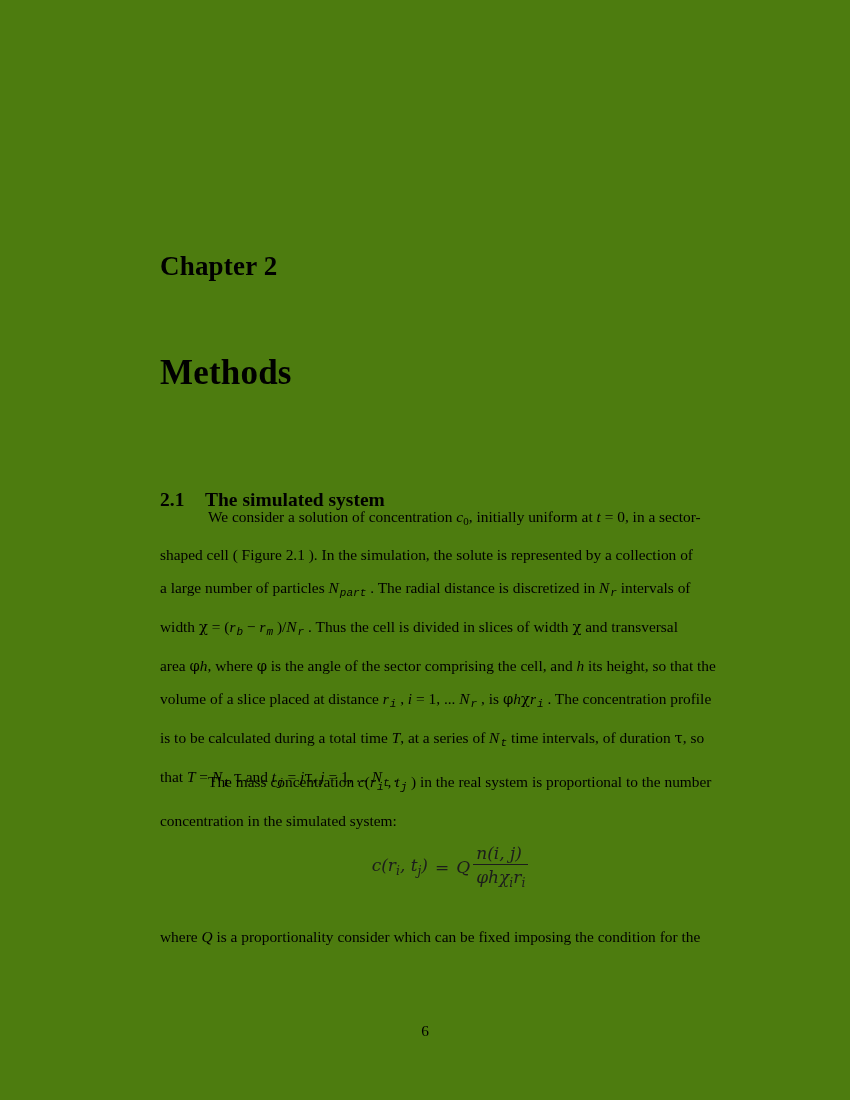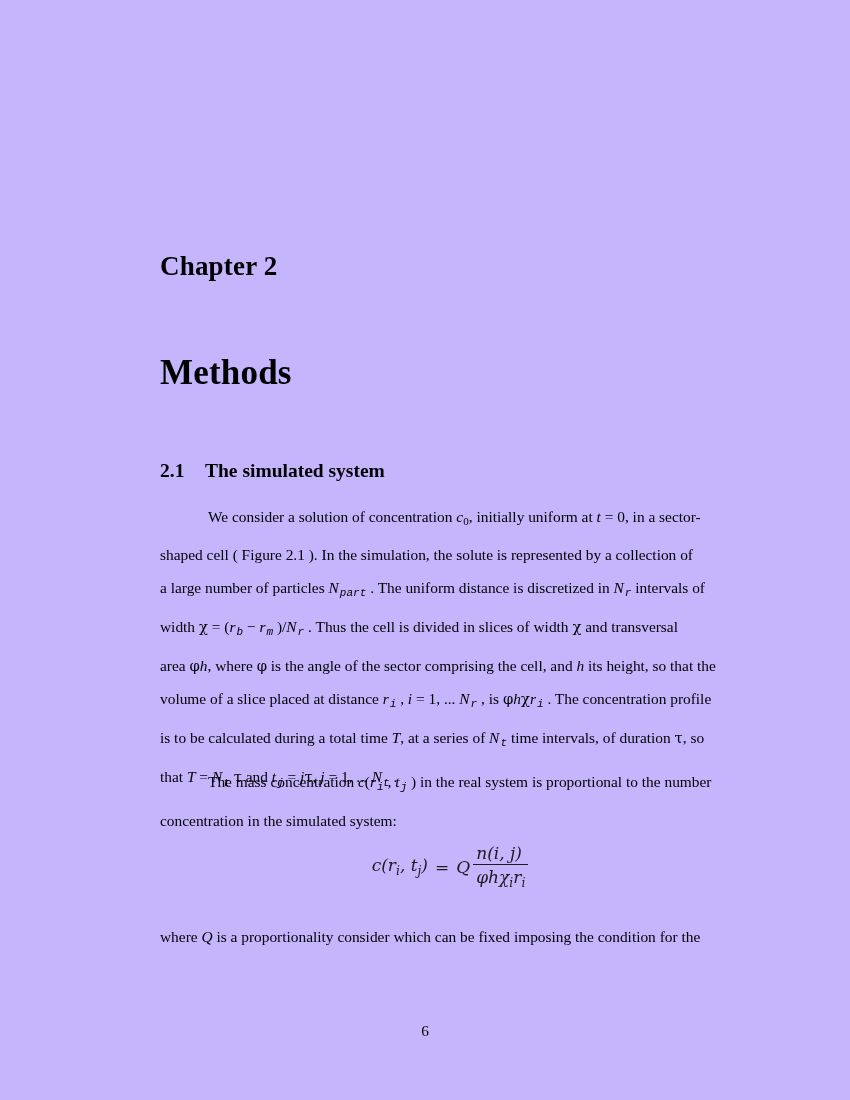--- a/index.html
+++ b/index.html
@@ -12,21 +12,21 @@
     height: 1100px;
     position: relative;
     font-family: "Liberation Serif", "DejaVu Serif", serif;
     color: #000000;
     overflow: hidden;
   }
 
   .page {
     position: absolute;
     inset: 0;
-    background: #c4b5fd;
+    background: #4d7c0f;
   }
 
   .content {
     position: absolute;
     left: 160px;
     top: 0;
     width: 580px;
   }
 
   
@@ -55,20 +55,21 @@
     left: 0;
     top: 444px;
     font-size: 19.5px;
     font-weight: bold;
     line-height: 1.1;
     white-space: nowrap;
   }
   .section-heading .sec-num {
     display: inline-block;
     min-width: 45px;
+    margin-top: 29px;
   }
 
   
   .body-block {
     position: absolute;
     left: 0;
     width: 580px;
     font-size: 15.4px;
     line-height: 33px;
     text-align: justify;
@@ -188,21 +189,21 @@
 
       <span class="para-line just indent">
         <span><span>We consider a solution of concentration </span><i class="var">c</i><span class="subr">0</span><span>, initially uniform at </span><i class="var">t</i><span> = 0, in a sector-</span></span>
       </span>
 
       <span class="para-line">
         <span>shaped cell ( Figure 2.1 ). In the simulation, the solute is represented by a collection of</span>
       </span>
 
       <span class="para-line just">
-        <span><span>a large number of particles </span><i class="var">N</i><span class="sub">part</span><span> . The uniform distance is discretized in </span><i class="var">N</i><span class="sub">r</span><span> intervals of</span></span>
+        <span><span>a large number of particles </span><i class="var">N</i><span class="sub">part</span><span> . The radial distance is discretized in </span><i class="var">N</i><span class="sub">r</span><span> intervals of</span></span>
       </span>
 
       <span class="para-line just">
         <span><span>width </span><span class="grk">χ</span><span> = (</span><i class="var">r</i><span class="sub">b</span><span> − </span><i class="var">r</i><span class="sub">m</span><span> )/</span><i class="var">N</i><span class="sub">r</span><span> . Thus the cell is divided in slices of width </span><span class="grk">χ</span><span> and transversal</span></span>
       </span>
 
       <span class="para-line just">
         <span><span>area </span><span class="grk">φ</span><i class="var">h</i><span>, where </span><span class="grk">φ</span><span> is the angle of the sector comprising the cell, and </span><i class="var">h</i><span> its height, so that the</span></span>
       </span>
 

